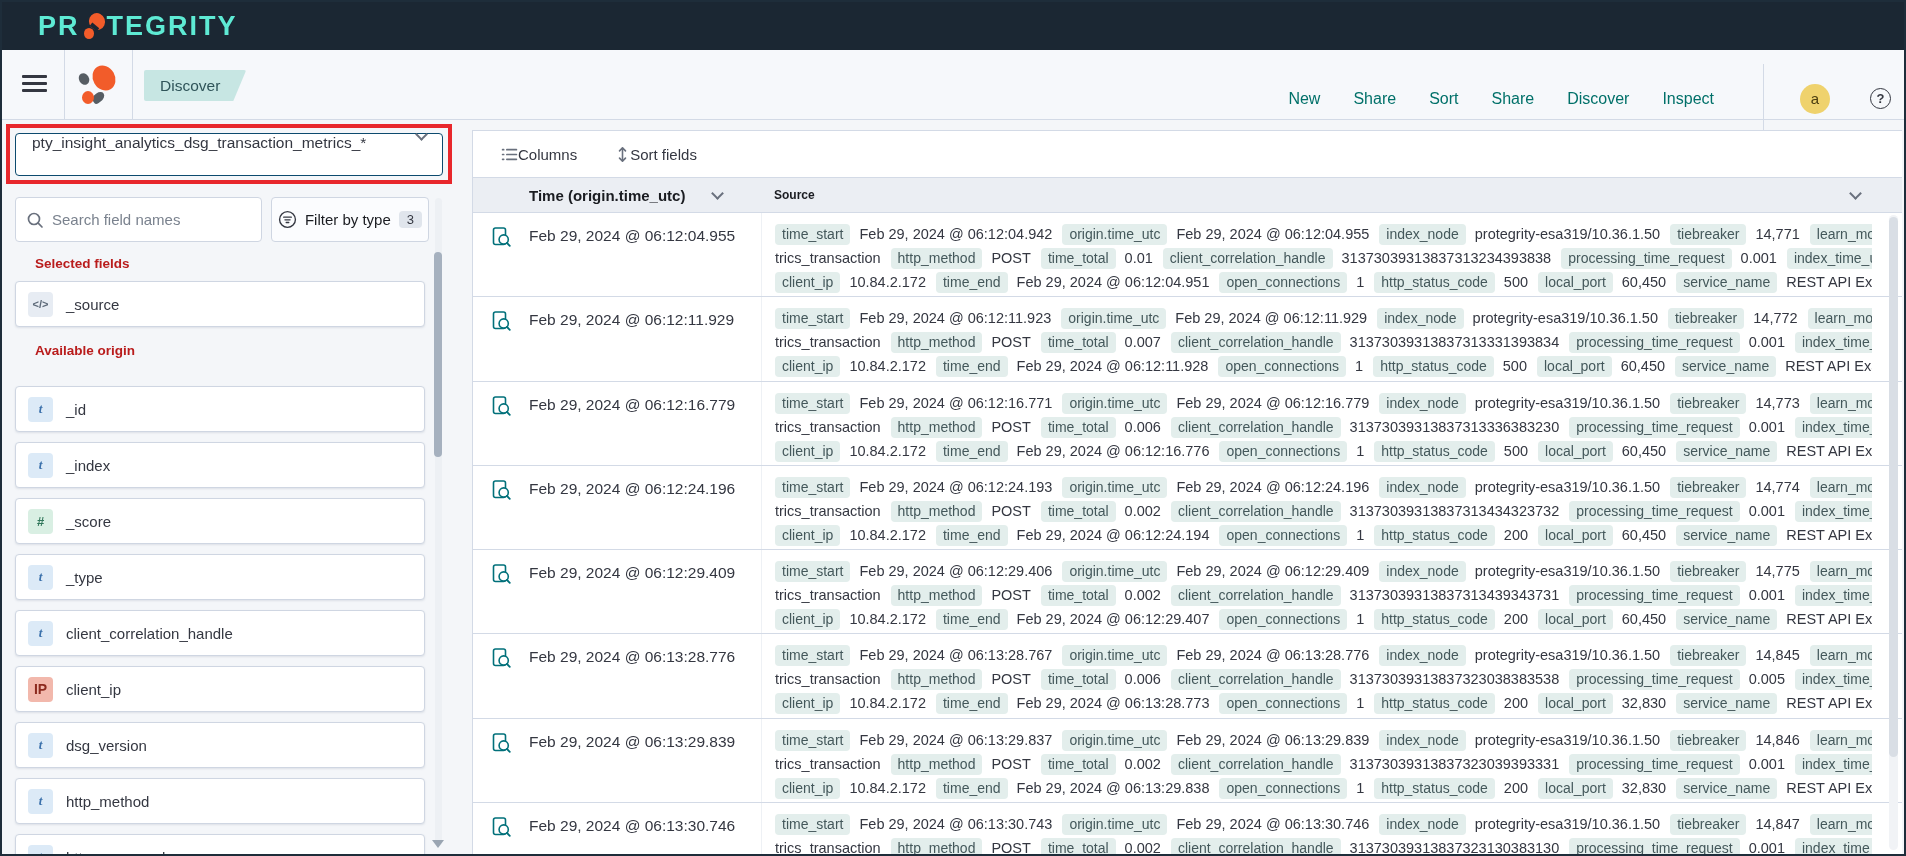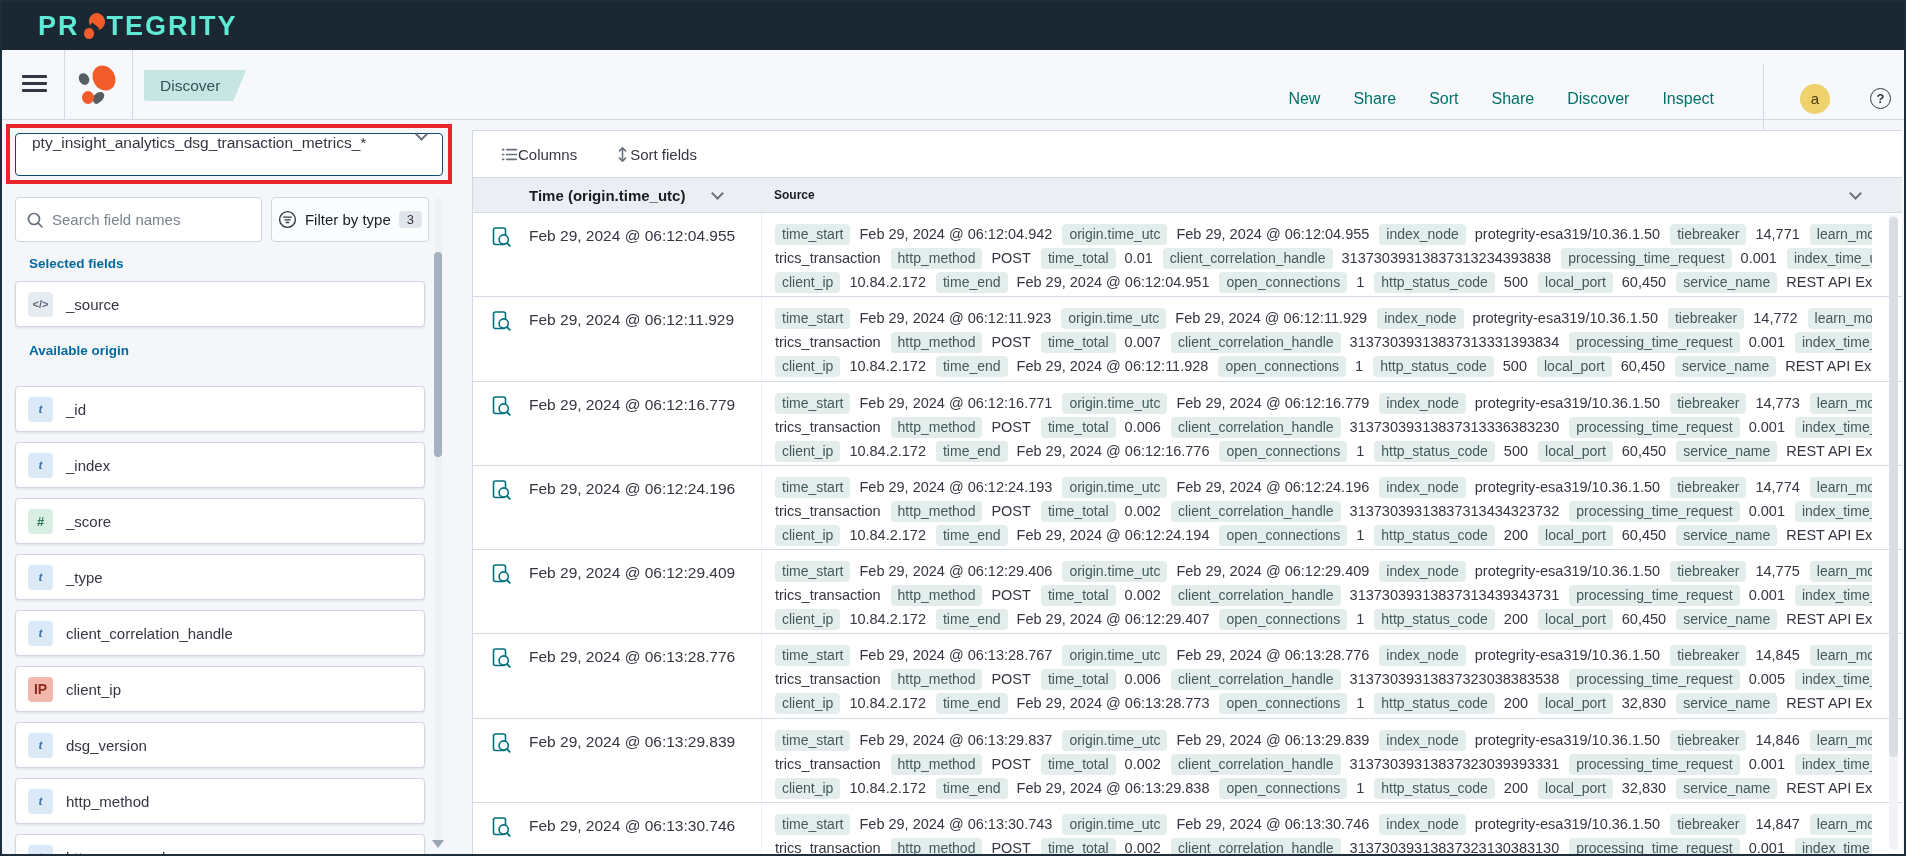--- a/index.html
+++ b/index.html
@@ -48,21 +48,21 @@
   
   .sidebar { position:absolute; left:13px; top:195px; width:430px; bottom:0; }
   .search-row { display:flex; gap:9px; }
   .search-box { width:247px; height:45px; background:#fff; border:1px solid #cfd6e2; border-radius:4px;
                 display:flex; align-items:center; padding:0 10px; gap:8px; }
   .search-box input { border:none; outline:none; font-size:15px; color:#343741; width:180px; background:transparent; font-family:"Liberation Sans",sans-serif; }
   .search-box input::placeholder { color:#7a828e; }
   .filter-btn { width:158px; height:45px; background:#fbfcfe; border:1px solid #cfd6e2; border-radius:4px;
                 display:flex; align-items:center; justify-content:center; gap:8px; font-size:15px; color:#1a1c21; cursor:pointer; }
   .count-badge { background:#e0e5ec; border-radius:4px; padding:1px 8px; font-size:13px; color:#343741; }
-  .field-heading { font-size:13.5px; font-weight:700; color:#0369a1; margin-left:14px; }
+  .field-heading { font-size:13.5px; font-weight:700; color:#b91c1c; margin-left:20px; }
   .fh-selected { margin-top:14px; margin-bottom:10px; }
   .fh-available { margin-top:16px; margin-bottom:28px; }
   .field-card { height:46px; width:410px; background:#fff; border:1px solid #cfd6e2; border-radius:4px;
                 display:flex; align-items:center; padding:0 12px; gap:13px; margin-bottom:10px;
                 box-shadow:0 1px 2px rgba(152,162,179,.25); cursor:pointer; }
   .type-badge { width:25px; height:25px; border-radius:4px; display:flex; align-items:center; justify-content:center;
                 font-size:13px; font-weight:600; flex:none; }
   .type-t   { background:#dceaf7; color:#3a70ab; font-style:italic; font-family:"Liberation Serif",serif; }
   .type-num { background:#d9efe3; color:#30765a; }
   .type-ip  { background:#f2b8ac; color:#8c2a1e; font-size:14px; font-weight:800; }

